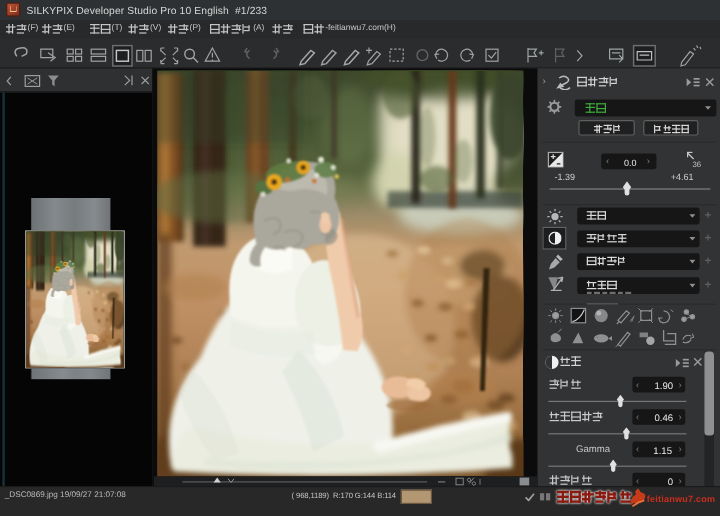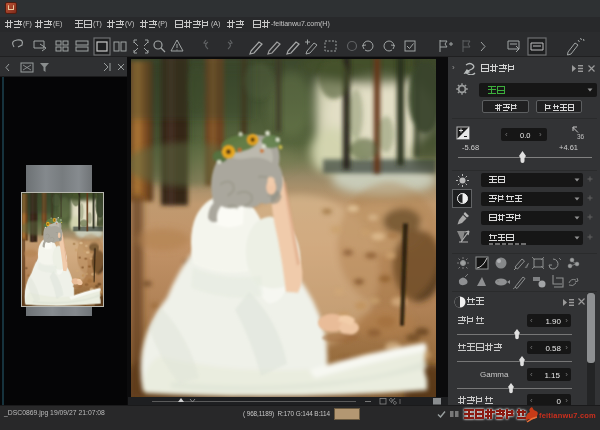--- a/index.html
+++ b/index.html
@@ -216,20 +216,21 @@
             <ellipse cx="142" cy="129" rx="5.5" ry="8" fill="#eec6a6"></ellipse>
             <path d="M138 119 q5 -3 8 2 l-2 7 q-4 1 -6 -2 z" fill="#f0cbab"></path>
           </g>
 </symbol>
 </defs>
     </svg>
 <div style="left:0;top:0;width:600px;height:17px;background:#2e3133"></div>
     <div style="left:5px;top:2px;width:12px;height:12px;border-radius:2px;background:linear-gradient(135deg,#c05636,#7e2a1a);border:1px solid #521d10">
       <span style="left:2px;top:2px;width:6px;height:5px;border:1px solid #e8c89a;border-top:none;border-radius:1px"></span>
     </div>
+    <span style="left:22px;top:4px;font-size:8.6px;color:#d6d6d6;letter-spacing:0.1px">SILKYPIX Developer Studio Pro 10 English&nbsp;&nbsp;#1/233</span>
     <div style="left:0;top:17px;width:600px;height:15px;background:#28292b"></div>
     <span style="left:5px;top:20px;color:#c6c6c6;font-size:7px"><span class="cjr" style=""><i class="cj c" style="width:8px;height:8px;margin-right:1px"></i><i class="cj d" style="width:8px;height:8px;margin-right:1px"></i></span><span style="position:static;vertical-align:top;font-size:7px">(F)</span></span>
     <span style="left:35px;top:20px;color:#c6c6c6;font-size:7px"><span class="cjr" style=""><i class="cj c" style="width:8px;height:8px;margin-right:1px"></i><i class="cj d" style="width:8px;height:8px;margin-right:1px"></i></span><span style="position:static;vertical-align:top;font-size:7px">(E)</span></span>
     <span style="left:75px;top:20px;color:#c6c6c6;font-size:7px"><span class="cjr" style=""><i class="cj a" style="width:8px;height:8px;margin-right:1px"></i><i class="cj b" style="width:8px;height:8px;margin-right:1px"></i></span><span style="position:static;vertical-align:top;font-size:7px">(T)</span></span>
     <span style="left:107px;top:20px;color:#c6c6c6;font-size:7px"><span class="cjr" style=""><i class="cj c" style="width:8px;height:8px;margin-right:1px"></i><i class="cj d" style="width:8px;height:8px;margin-right:1px"></i></span><span style="position:static;vertical-align:top;font-size:7px">(V)</span></span>
     <span style="left:140px;top:20px;color:#c6c6c6;font-size:7px"><span class="cjr" style=""><i class="cj c" style="width:8px;height:8px;margin-right:1px"></i><i class="cj d" style="width:8px;height:8px;margin-right:1px"></i></span><span style="position:static;vertical-align:top;font-size:7px">(P)</span></span>
     <span style="left:175px;top:20px;color:#c6c6c6;font-size:7px"><span class="cjr" style=""><i class="cj b" style="width:8px;height:8px;margin-right:1px"></i><i class="cj c" style="width:8px;height:8px;margin-right:1px"></i><i class="cj d" style="width:8px;height:8px;margin-right:1px"></i><i class="cj e" style="width:8px;height:8px;margin-right:1px"></i></span><span style="position:static;vertical-align:top;font-size:7px">(A)</span></span>
     <span style="left:227px;top:20px;color:#c6c6c6;font-size:7px"><span class="cjr" style=""><i class="cj c" style="width:8px;height:8px;margin-right:1px"></i><i class="cj d" style="width:8px;height:8px;margin-right:1px"></i></span><span style="position:static;vertical-align:top;font-size:7px"></span></span>
     <span style="left:253px;top:20px;color:#c6c6c6;font-size:7px"><span class="cjr" style=""><i class="cj b" style="width:8px;height:8px;margin-right:1px"></i><i class="cj c" style="width:8px;height:8px;margin-right:1px"></i></span><span style="position:static;vertical-align:top;font-size:7px">-feitianwu7.com(H)</span></span>
     <div style="left:0;top:32px;width:600px;height:25px;background:#2b2c2e;border-bottom:1px solid #202021"></div>
@@ -363,21 +364,21 @@
     </svg>
     <div class="box" style="left:501px;top:128px;width:46px;height:13px">
       <span style="left:4px;top:2px;color:#787878;font-size:8px">‹</span>
       <span style="left:19px;top:3px;color:#e8e8e8;font-size:7.5px">0.0</span>
       <span style="left:38px;top:2px;color:#787878;font-size:8px">›</span>
     </div>
     <svg style="position:absolute;left:572px;top:126px" width="14" height="15" fill="none" stroke="#b0b0b0" stroke-width="1">
       <path d="M1 5 v-4 h4 M1 1.5 l5 5" stroke="#c8c8c8"></path>
       <text x="5" y="13" fill="#c0c0c0" stroke="none" font-size="6.5" font-family="Liberation Sans">36</text>
     </svg>
-    <span class="t" style="left:462px;top:143px">-5.68</span>
+    <span class="t" style="left:462px;top:143px">-1.39</span>
     <span class="t" style="left:559px;top:143px">+4.61</span>
     <div style="left:458px;top:157px;width:134px;height:1px;background:#808080"></div>
     <svg style="position:absolute;left:518px;top:151px" width="9" height="14" fill="#e0e0e0">
       <path d="M4.5 0 L8 5 L6.5 7 L6.5 10 A2 2 0 0 1 2.5 10 L2.5 7 L1 5 Z"></path>
     </svg>
     <div style="left:452px;top:170px;width:145px;height:1px;background:#2a2b2c"></div>
     <svg style="position:absolute;left:456px;top:174px" width="13" height="13" fill="#b8b8b8">
       <circle cx="6.5" cy="6.5" r="3"></circle>
       <g stroke="#b8b8b8" stroke-width="1">
         <path d="M6.5 0 v2 M6.5 11 v2 M0 6.5 h2 M11 6.5 h2 M2 2 l1.4 1.4 M9.6 9.6 L11 11 M11 2 L9.6 3.4 M3.4 9.6 L2 11"></path>
@@ -501,21 +502,21 @@
       </div>
       <div style="left:457px;top:334px;width:115px;height:1px;background:#777"></div>
       <svg style="position:absolute;left:513px;top:329px" width="8" height="12" fill="#e0e0e0">
         <path d="M4 0 L7 4 L5.8 5.5 L5.8 8.5 A1.8 1.8 0 0 1 2.2 8.5 L2.2 5.5 L1 4 Z"></path>
       </svg>
     </div>
     <div>
       <span style="left:458px;top:343px;color:#c9c9c9"><span class="cjr" style=""><i class="cj f" style="width:8px;height:8px;margin-right:1px"></i><i class="cj a" style="width:8px;height:8px;margin-right:1px"></i><i class="cj b" style="width:8px;height:8px;margin-right:1px"></i><i class="cj c" style="width:8px;height:8px;margin-right:1px"></i><i class="cj d" style="width:8px;height:8px;margin-right:1px"></i></span></span>
       <div class="box" style="left:527px;top:341px;width:44px;height:13px">
         <span style="left:3px;top:2px;color:#787878;font-size:8px">‹</span>
-        <span style="right:10px;top:2.5px;color:#e8e8e8;font-size:8px">0.58</span>
+        <span style="right:10px;top:2.5px;color:#e8e8e8;font-size:8px">0.46</span>
         <span style="right:3px;top:2px;color:#787878;font-size:8px">›</span>
       </div>
       <div style="left:457px;top:361px;width:115px;height:1px;background:#777"></div>
       <svg style="position:absolute;left:518px;top:356px" width="8" height="12" fill="#e0e0e0">
         <path d="M4 0 L7 4 L5.8 5.5 L5.8 8.5 A1.8 1.8 0 0 1 2.2 8.5 L2.2 5.5 L1 4 Z"></path>
       </svg>
     </div>
     <div>
       <span style="left:480px;top:370px;color:#c9c9c9;font-size:8px">Gamma</span>
       <div class="box" style="left:527px;top:368px;width:44px;height:13px">

